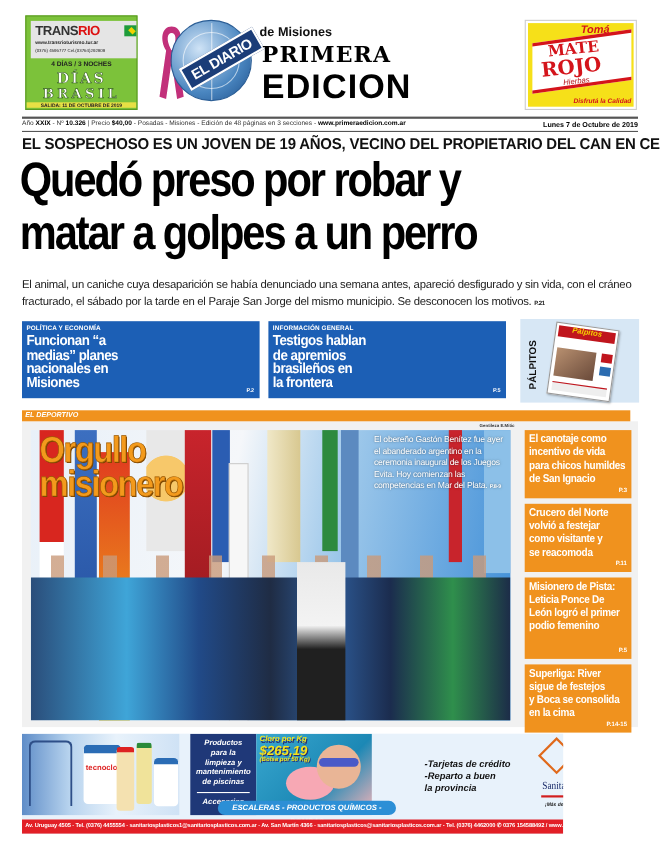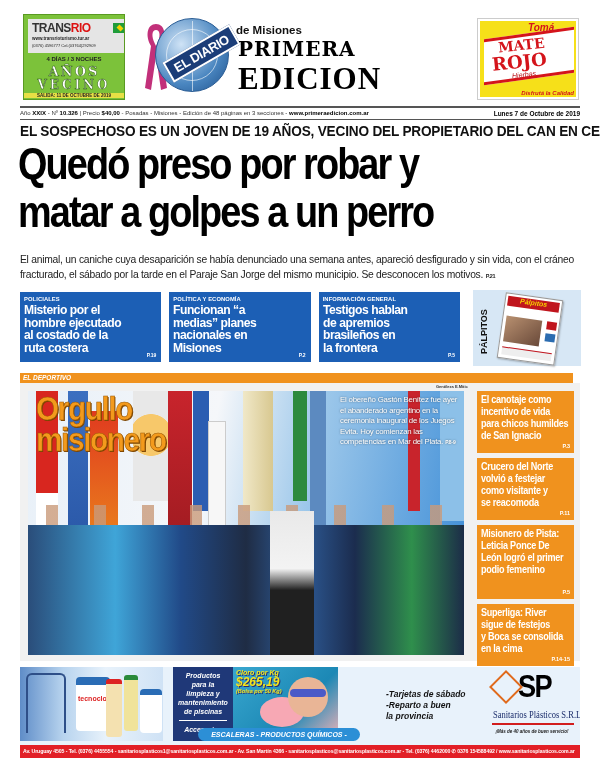--- a/index.html
+++ b/index.html
@@ -22,21 +22,21 @@
   .ad-left .salida { position: absolute; left: 0; width: 100%; bottom: 1px; text-align: center; font-size: 4.5px; font-weight: bold; color: #222; background: #e7e045; }
 
   .logo { position: absolute; left: 143px; top: 16px; width: 317px; height: 85px; }
   .ribbon { position: absolute; left: 0; top: 6px; width: 26px; height: 70px; }
   .globe { position: absolute; left: 12px; top: 2px; width: 74px; height: 74px; border-radius: 50%; background: radial-gradient(circle at 35% 35%, #cfe3f6, #4a86c0 60%, #1d4f8a); border: 1px solid #2a5d95; }
   .globe::before { content: ""; position: absolute; inset: 10px; border-radius: 50%; border: 1px solid rgba(255,255,255,0.6); }
   .globe::after { content: ""; position: absolute; left: 36px; top: 2px; width: 1px; height: 70px; background: rgba(255,255,255,0.6); }
   .eldiario { position: absolute; left: 20px; top: 26px; padding: 2px 6px; background: #1b3d78; color: #fff; font-weight: bold; font-size: 13px; border: 2px solid #fff; transform: rotate(-30deg); letter-spacing: -0.5px; }
   .de-misiones { position: absolute; left: 93px; top: 8px; font-weight: bold; font-size: 11.5px; color: #111; }
   .primera { position: absolute; left: 95px; top: 18px; font-family: "DejaVu Serif", serif; font-weight: bold; font-size: 20px; letter-spacing: 1px; color: #000; line-height: 30px; }
-  .edicion { position: absolute; left: 95px; top: 48px; font-family: Liberation Serif, serif; font-weight: bold; font-size: 31px; letter-spacing: 1px; color: #000; line-height: 30px; }
+  .edicion { position: absolute; left: 95px; top: 48px; font-family: Liberation Sans, sans-serif; font-weight: bold; font-size: 31px; letter-spacing: 1px; color: #000; line-height: 30px; }
 
   .ad-right { position: absolute; left: 477px; top: 18px; width: 102px; height: 82px; background: #fff; border: 1px solid #ccc; overflow: hidden; }
   .ad-right .band { position: absolute; left: 2px; top: 2px; width: 96px; height: 76px; background: #f6e019; }
   .ad-right .white { position: absolute; left: 6px; top: 14px; width: 90px; height: 46px; background: #fff; transform: skewY(-8deg); border-top: 3px solid #d4141b; border-bottom: 3px solid #d4141b; }
   .ad-right .toma { position: absolute; left: 10px; top: 3px; font-style: italic; font-weight: bold; color: #d4141b; font-size: 10px; margin-left: 40px; }
   .ad-right .mate { position: absolute; left: 20px; top: 18px; font-family: "DejaVu Serif", serif; font-weight: bold; color: #d4141b; font-size: 14px; transform: rotate(-6deg); }
   .ad-right .rojo { position: absolute; left: 14px; top: 32px; font-family: "DejaVu Serif", serif; font-weight: bold; color: #d4141b; font-size: 18px; transform: rotate(-6deg); }
   .ad-right .hierbas { position: absolute; left: 34px; top: 52px; font-style: italic; color: #b81218; font-size: 7px; transform: rotate(-6deg); }
   .ad-right .disfruta { position: absolute; right: 4px; bottom: 3px; font-style: italic; font-weight: bold; color: #d4141b; font-size: 6px; }
 
@@ -88,21 +88,21 @@
   .photo-title { position: absolute; left: 36px; top: 393px; font-weight: bold; font-size: 33px; line-height: 31px; color: #f39a1c; letter-spacing: -1.5px; -webkit-text-stroke: 0.6px #9b5a06; text-shadow: 1px 1px 0 #7a4400; transform: scaleX(0.9); transform-origin: left; }
   .photo-caption { position: absolute; left: 340px; top: 395px; width: 122px; font-size: 7.8px; line-height: 10.5px; color: #fff; letter-spacing: -0.2px; text-shadow: 0 0 2px rgba(0,0,0,0.5); }
   .photo-caption .pg { font-size: 5px; font-weight: bold; }
 
   .side-stories { position: absolute; left: 477px; top: 391px; width: 97px; }
   .side-story { position: relative; background: #f0921e; color: #fff; padding: 3px 3px 4px 4px; margin-bottom: 5px; }
   .side-story .ttl { font-weight: bold; font-size: 10.3px; line-height: 12px; letter-spacing: -0.3px; transform: scaleX(0.88); transform-origin: left; white-space: nowrap; }
   .side-story .pg { position: absolute; right: 4px; bottom: 4px; font-size: 5.5px; font-weight: bold; }
 
   
-  .bottom-ad { position: absolute; left: 20px; top: 667px; width: 560px; height: 91px; background: #e8f2fb; overflow: hidden; }
+  .bottom-ad { position: absolute; left: 20px; top: 667px; width: 492px; height: 91px; background: #e8f2fb; overflow: hidden; }
   .bottom-ad .products-img { position: absolute; left: 0; top: 0; width: 143px; height: 74px; background: linear-gradient(90deg, #5f8dc8 0%, #b7d3ee 30%, #e8f2fb 60%, #cfe2f5 100%); }
   .bottom-ad .ladder { position: absolute; left: 6px; top: 6px; width: 40px; height: 60px; border: 2px solid #2e4f88; border-bottom: none; border-radius: 6px 6px 0 0; }
   .bottom-ad .bucket1 { position: absolute; left: 56px; top: 10px; width: 34px; height: 54px; background: #fff; border-radius: 4px; border-top: 8px solid #2a6cb5; }
   .bottom-ad .bucket1 span { position: absolute; left: 2px; top: 10px; font-size: 7px; font-weight: bold; color: #d22; }
   .bottom-ad .bottle1 { position: absolute; left: 86px; top: 12px; width: 16px; height: 58px; background: #f4e1b0; border-radius: 3px; border-top: 5px solid #d22; }
   .bottom-ad .bottle2 { position: absolute; left: 104px; top: 8px; width: 14px; height: 56px; background: #f0e39a; border-radius: 3px; border-top: 5px solid #2a8a3a; }
   .bottom-ad .bucket2 { position: absolute; left: 120px; top: 22px; width: 22px; height: 44px; background: #fff; border-radius: 4px; border-top: 6px solid #2a6cb5; }
   .bottom-ad .mid-panel { position: absolute; left: 153px; top: 0; width: 60px; height: 74px; background: #1f3878; color: #fff; text-align: center; font-style: italic; font-weight: bold; font-size: 7px; line-height: 9px; padding-top: 4px; }
   .bottom-ad .mid-panel .hr { width: 48px; height: 1px; background: #fff; margin: 4px auto 4px; }
   .bottom-ad .pool { position: absolute; left: 213px; top: 0; width: 105px; height: 74px; background: linear-gradient(135deg, #39a7cf 0%, #1c88b5 60%, #f4b4b8 100%); }
@@ -128,22 +128,22 @@
 
 <div class="masthead">
   <div class="ad-left">
     <div class="tr-top">
       <div class="brand"><span>TRANS</span><span class="rio">RIO</span></div>
       <div class="flag"></div>
       <div class="web">www.transrioturismo.tur.ar</div>
       <div class="phones">(0376) 4596777  Cel.(03764)292909</div>
     </div>
     <div class="days">4 DÍAS / 3 NOCHES</div>
-    <div class="dest1">AÑOS</div>
-    <div class="dest2">VECINO</div>
+    <div class="dest1">DÍAS</div>
+    <div class="dest2">BRASIL</div>
     <div class="salida">SALIDA: 11 DE OCTUBRE DE 2019</div>
   </div>
 
   <div class="logo">
     <svg class="ribbon" viewBox="0 0 26 70">
       <path d="M13 2 C4 2 2 14 8 24 L2 66 L8 68 L13 34 L18 68 L24 66 L18 24 C24 14 22 2 13 2 Z M13 8 C17 8 18 14 14 22 L13 24 L12 22 C8 14 9 8 13 8 Z" fill="#c2307a"></path>
     </svg>
     <div class="globe"></div>
     <div class="eldiario">EL DIARIO</div>
     <div class="de-misiones">de Misiones</div>
@@ -181,30 +181,20 @@
 <div class="headline">
   <div>Quedó preso por robar y</div>
   <div>matar a golpes a un perro</div>
 </div>
 <div class="lede">
   <span>El animal, un caniche cuya desaparición se había denunciado una semana antes, apareció desfigurado y sin vida, con el cráneo fracturado, el sábado por la tarde en el Paraje San Jorge del mismo municipio. Se desconocen los motivos.</span>
   <span class="pg">P.21</span>
 </div>
 
 <div class="teasers">
-  <div class="teaser">
-    <div class="sec">POLICIALES</div>
-    <div class="ttl">
-      <div>Misterio por el</div>
-        <div>hombre ejecutado</div>
-        <div>al costado de la</div>
-        <div>ruta costera</div>
-    </div>
-    <div class="pg">P.19</div>
-  </div>
   <div class="teaser">
     <div class="sec">POLÍTICA Y ECONOMÍA</div>
     <div class="ttl">
       <div>Funcionan “a</div>
         <div>medias” planes</div>
         <div>nacionales en</div>
         <div>Misiones</div>
     </div>
     <div class="pg">P.2</div>
   </div>
@@ -325,21 +315,21 @@
   </div>
   <div class="floatie"></div>
   <div class="kid"></div>
   <div class="goggles"></div>
   <div class="cloro">
     <span class="a">Cloro por Kg</span>
     <span class="b">$265,19</span>
     <span class="c">(Bolsa por 50 Kg)</span>
   </div>
   <div class="features">
-    <div>-Tarjetas de sábado</div>
+    <div>-Tarjetas de crédito</div>
     <div>-Reparto a buen</div>
     <div>la provincia</div>
   </div>
   <div class="pill">ESCALERAS - PRODUCTOS QUÍMICOS - BOMBAS</div>
   <div class="sp-logo">
     <div class="sp-diamond"></div>
     <div class="sp-text">SP</div>
     <div class="sp-name">Sanitarios Plásticos S.R.L.</div>
     <div class="sp-line"></div>
     <div class="sp-years">¡Más de 40 años de buen servicio!</div>

